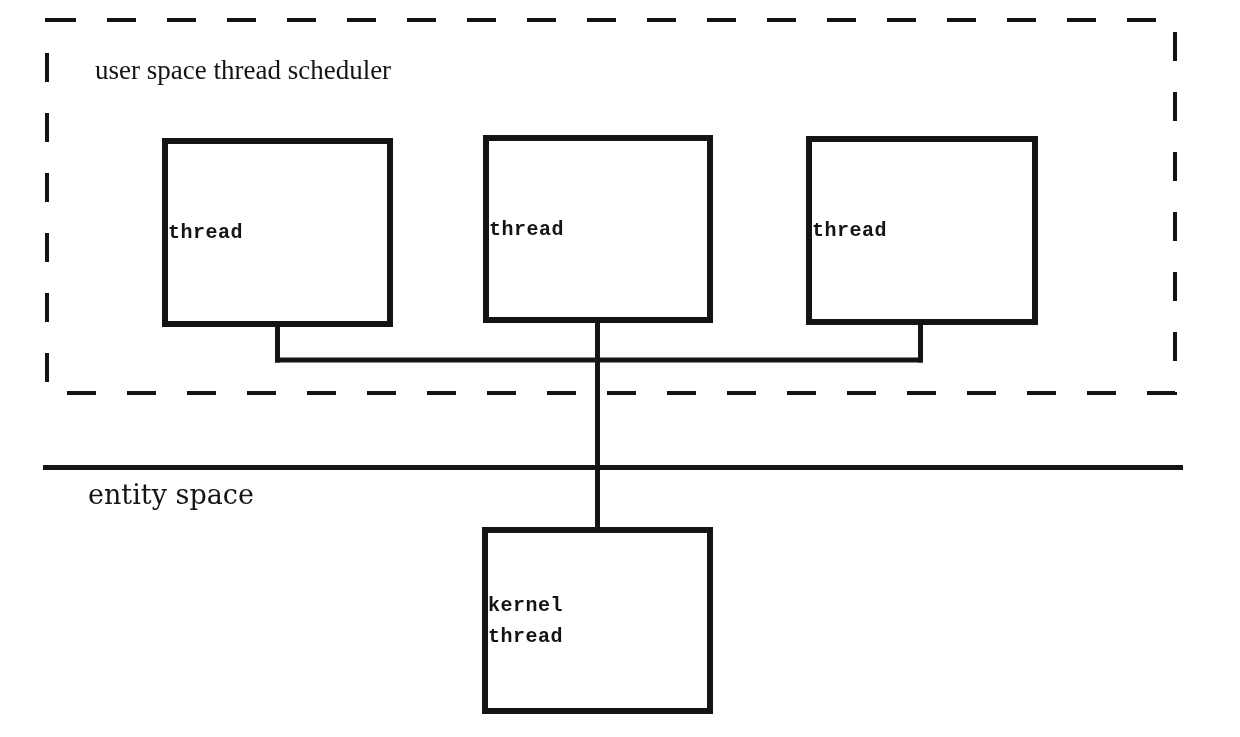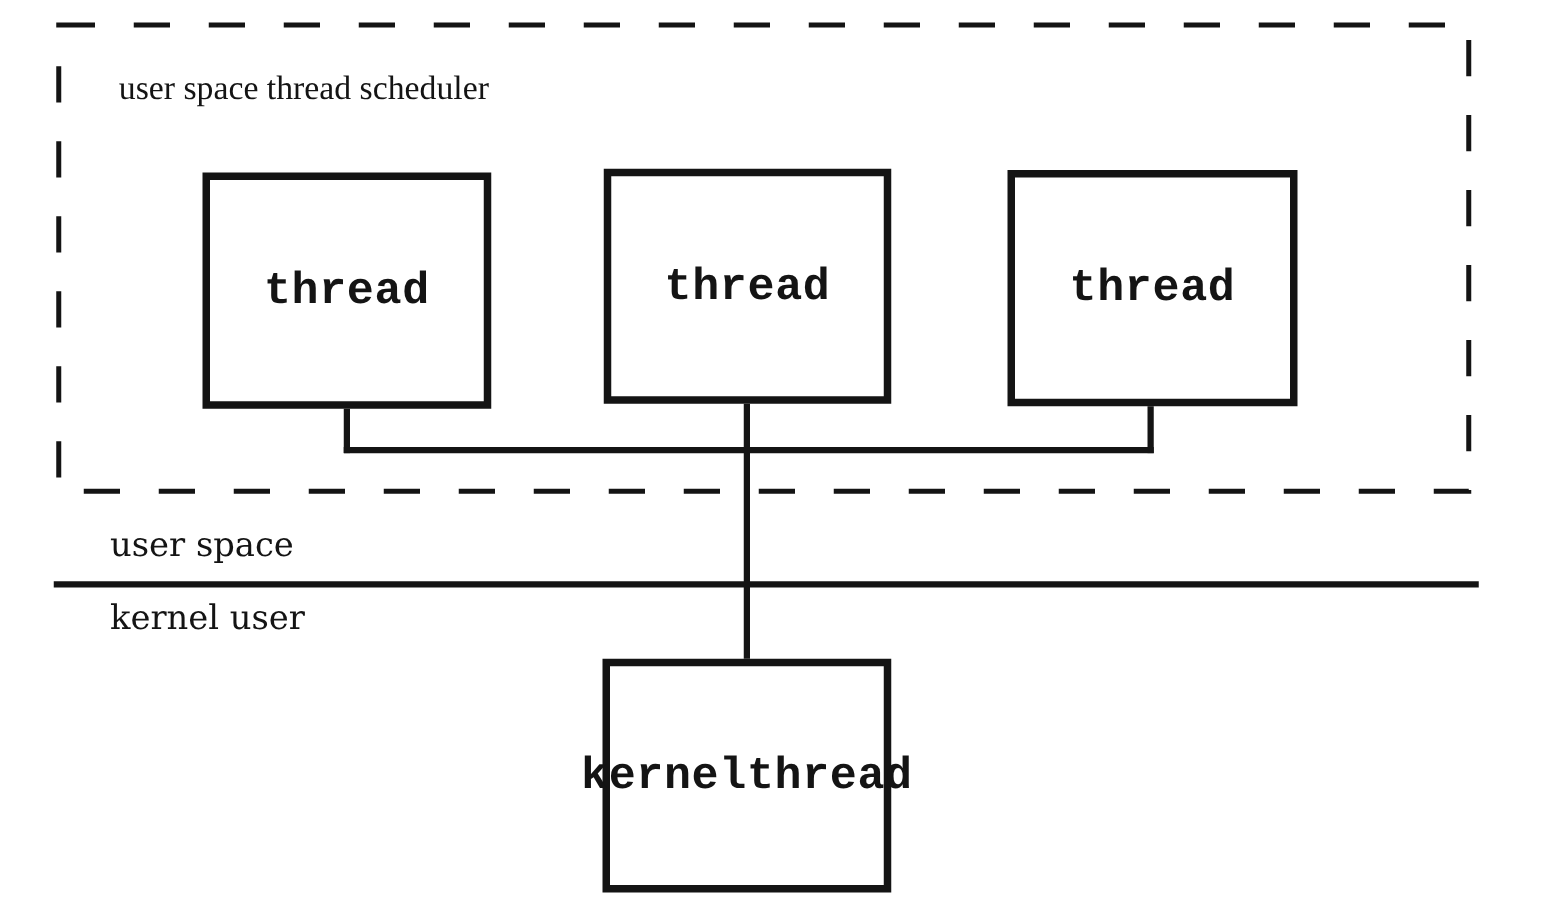--- a/index.html
+++ b/index.html
@@ -47,32 +47,32 @@
   .scheduler-label { left: 95px;  top: 54px; font-family: Liberation Serif, serif; }
   .user-space-label { left: 88px; top: 421px; }
   .kernel-space-label { left: 88px; top: 479px; }
 
   .node-box {
     position: absolute;
     border: 6px solid var(--ink);
     background: var(--bg);
     display: flex;
     align-items: center;
-    justify-content: center;
     font-family: "Liberation Mono", "DejaVu Sans Mono", monospace;
     font-weight: bold;
-    font-size: 36px;
+    font-size: 20px;
     letter-spacing: 0.5px;
   }
   .thread-box-1 { left: 162px; top: 138px; width: 231px; height: 189px; }
   .thread-box-2 { left: 483px; top: 135px; width: 230px; height: 188px; }
   .thread-box-3 { left: 806px; top: 136px; width: 232px; height: 189px; }
   .kernel-entity-box { left: 482px; top: 527px; width: 231px; height: 187px; }
   .kernel-entity-box .two-line {
     display: flex;
+    flex-direction: column;
     align-items: flex-start;
     line-height: 31px;
   }
 </style>
 </head>
 <body>
 
 <div class="canvas">
 
   <svg class="lines-layer" viewBox="0 0 1240 737" xmlns="http://www.w3.org/2000/svg">
@@ -91,23 +91,22 @@
   </div>
 
   <div class="node-box thread-box-2">
     <span>thread</span>
   </div>
 
   <div class="node-box thread-box-3">
     <span>thread</span>
   </div>
 
-  <div class="label user-space-label">user space</div>
 
-  <div class="label kernel-space-label">kernel user</div>
+  <div class="label kernel-space-label">entity space</div>
 
   <div class="node-box kernel-entity-box">
     <div class="two-line">
       <span>kernel</span>
       <span>thread</span>
     </div>
   </div>
 
 </div>
 

